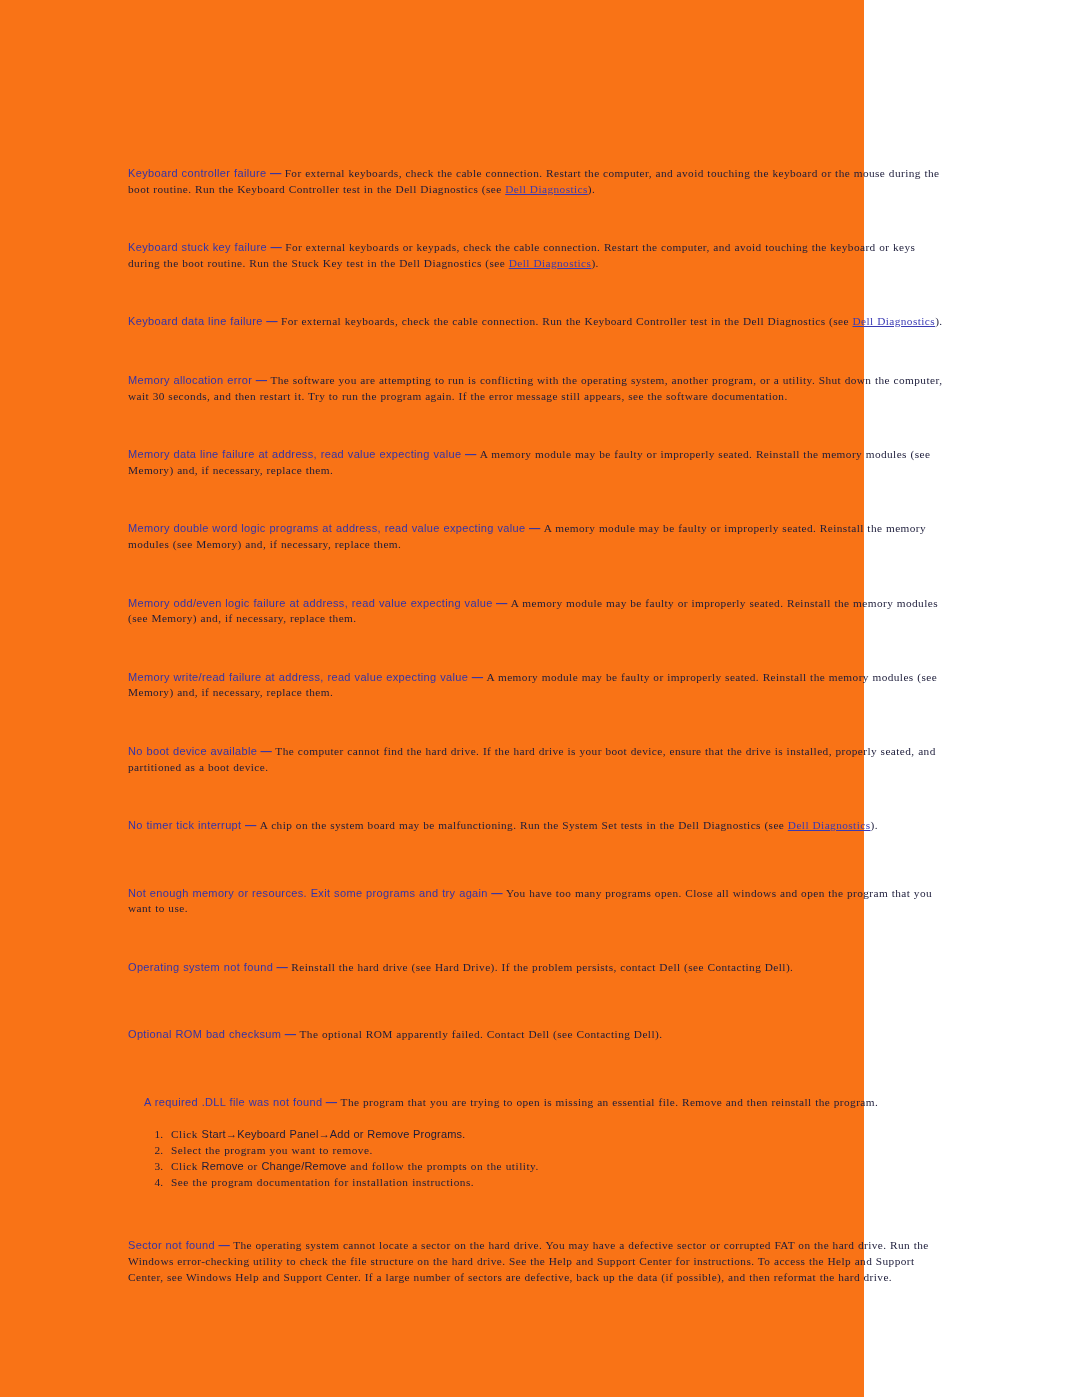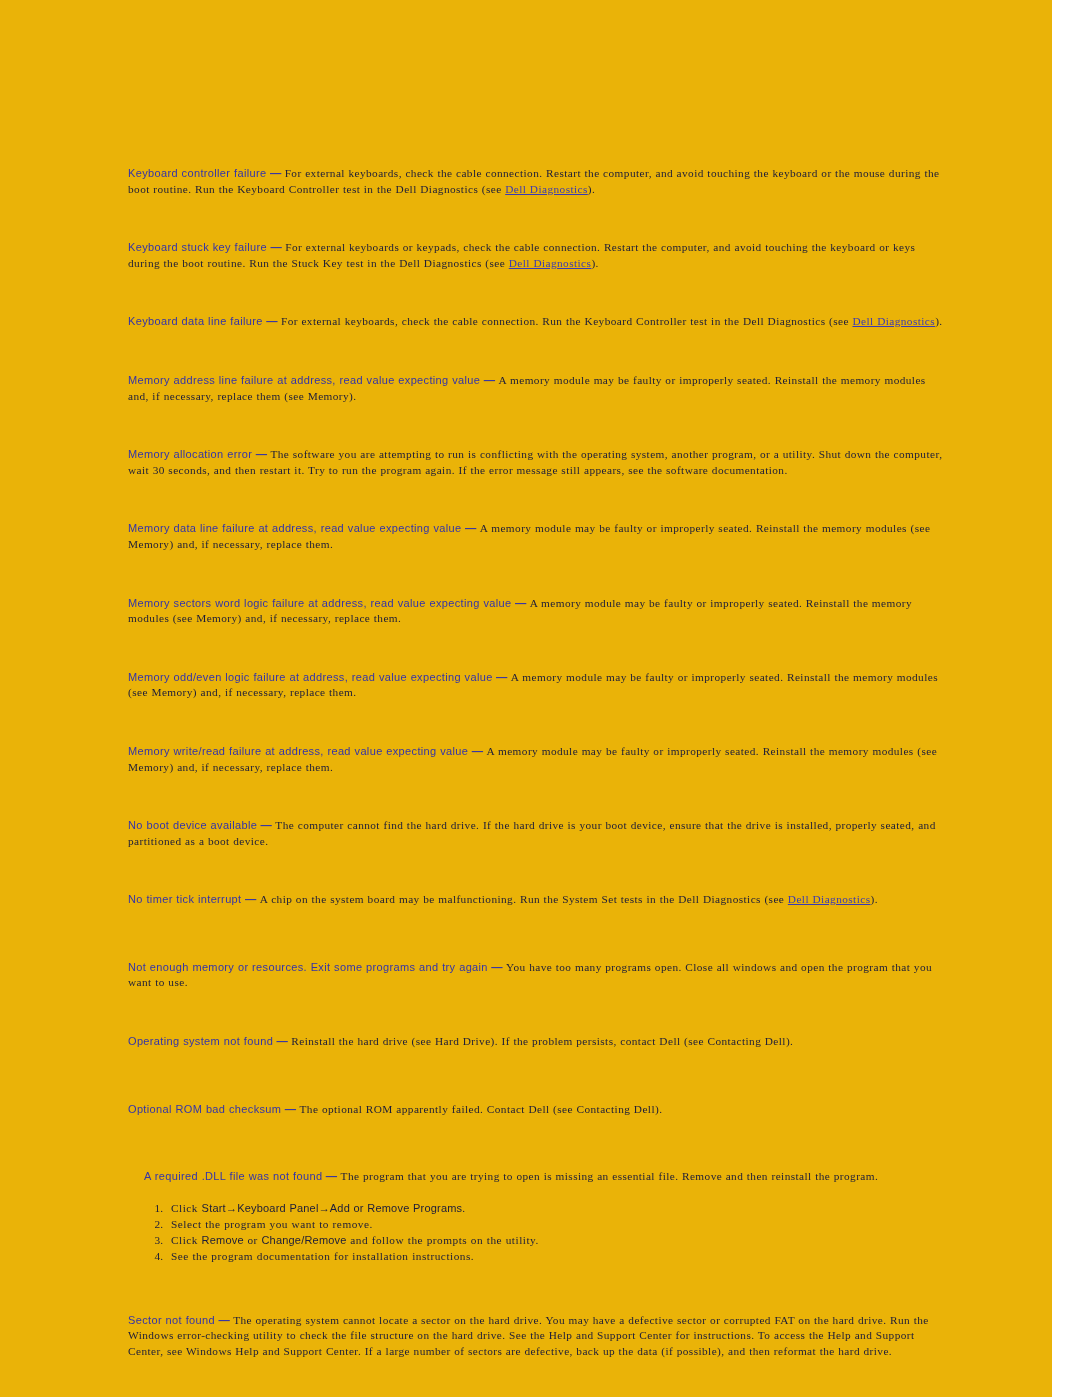--- a/index.html
+++ b/index.html
@@ -10,23 +10,23 @@
   body {
     width: 1080px;
     height: 1397px;
     font-family: "Liberation Serif", "DejaVu Serif", serif;
     color: #1a1a33;
     overflow: hidden;
   }
 
   .page {
     position: relative;
-    width: 1052px;
+    width: 864px;
     height: 1397px;
-    background: #eab308;
+    background: #f97316;
   }
 
   .content {
     position: absolute;
     left: 128px;
     top: 166px;
     width: 820px;
   }
 
   
@@ -114,34 +114,31 @@
     </p>
 
     <p class="entry">
       <span class="head">Keyboard stuck key failure</span><span class="dash"> — </span><span class="body">For external keyboards or keypads, check the cable connection. Restart the computer, and avoid touching the keyboard or keys during the boot routine. Run the Stuck Key test in the Dell Diagnostics (see </span><a class="doclink" href="#">Dell Diagnostics</a><span class="body">).</span>
     </p>
 
     <p class="entry">
       <span class="head">Keyboard data line failure</span><span class="dash"> — </span><span class="body">For external keyboards, check the cable connection. Run the Keyboard Controller test in the Dell Diagnostics (see </span><a class="doclink" href="#">Dell Diagnostics</a><span class="body">).</span>
     </p>
 
-    <p class="entry">
-      <span class="head">Memory address line failure at address, read value expecting value</span><span class="dash"> — </span><span class="body">A memory module may be faulty or improperly seated. Reinstall the memory modules and, if necessary, replace them (see Memory).</span>
-    </p>
 
     <p class="entry">
       <span class="head">Memory allocation error</span><span class="dash"> — </span><span class="body">The software you are attempting to run is conflicting with the operating system, another program, or a utility. Shut down the computer, wait 30 seconds, and then restart it. Try to run the program again. If the error message still appears, see the software documentation.</span>
     </p>
 
     <p class="entry">
       <span class="head">Memory data line failure at address, read value expecting value</span><span class="dash"> — </span><span class="body">A memory module may be faulty or improperly seated. Reinstall the memory modules (see Memory) and, if necessary, replace them.</span>
     </p>
 
     <p class="entry">
-      <span class="head">Memory sectors word logic failure at address, read value expecting value</span><span class="dash"> — </span><span class="body">A memory module may be faulty or improperly seated. Reinstall the memory modules (see Memory) and, if necessary, replace them.</span>
+      <span class="head">Memory double word logic programs at address, read value expecting value</span><span class="dash"> — </span><span class="body">A memory module may be faulty or improperly seated. Reinstall the memory modules (see Memory) and, if necessary, replace them.</span>
     </p>
 
     <p class="entry">
       <span class="head">Memory odd/even logic failure at address, read value expecting value</span><span class="dash"> — </span><span class="body">A memory module may be faulty or improperly seated. Reinstall the memory modules (see Memory) and, if necessary, replace them.</span>
     </p>
 
     <p class="entry">
       <span class="head">Memory write/read failure at address, read value expecting value</span><span class="dash"> — </span><span class="body">A memory module may be faulty or improperly seated. Reinstall the memory modules (see Memory) and, if necessary, replace them.</span>
     </p>
 

